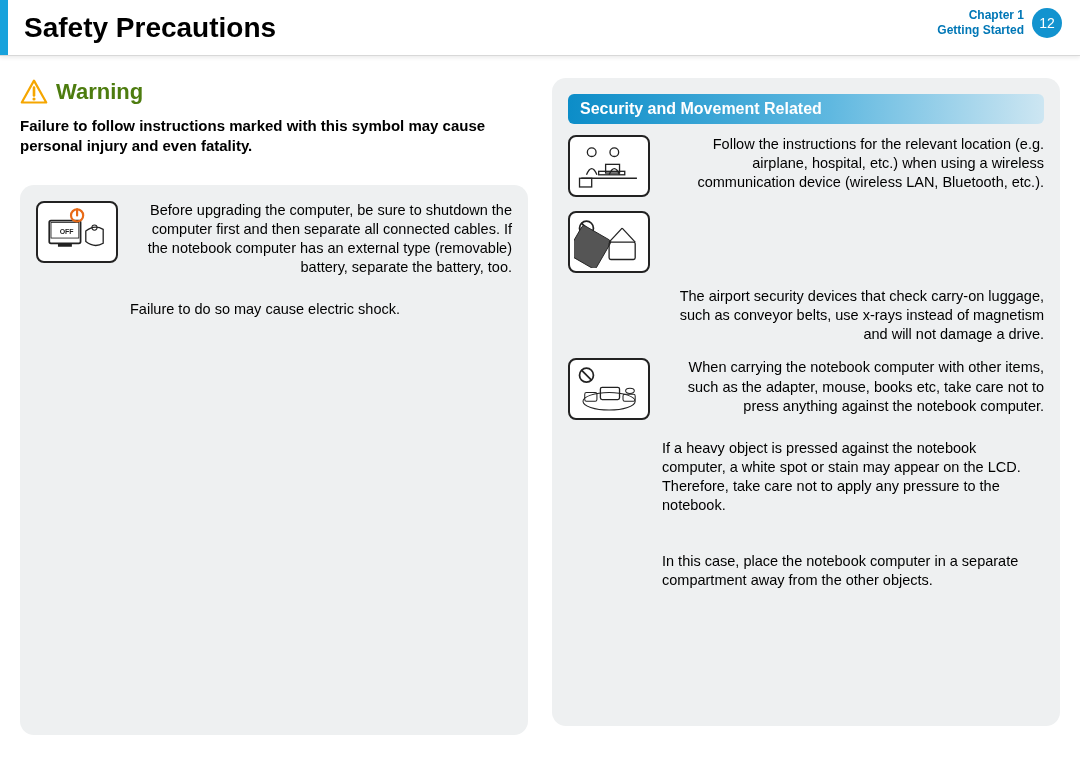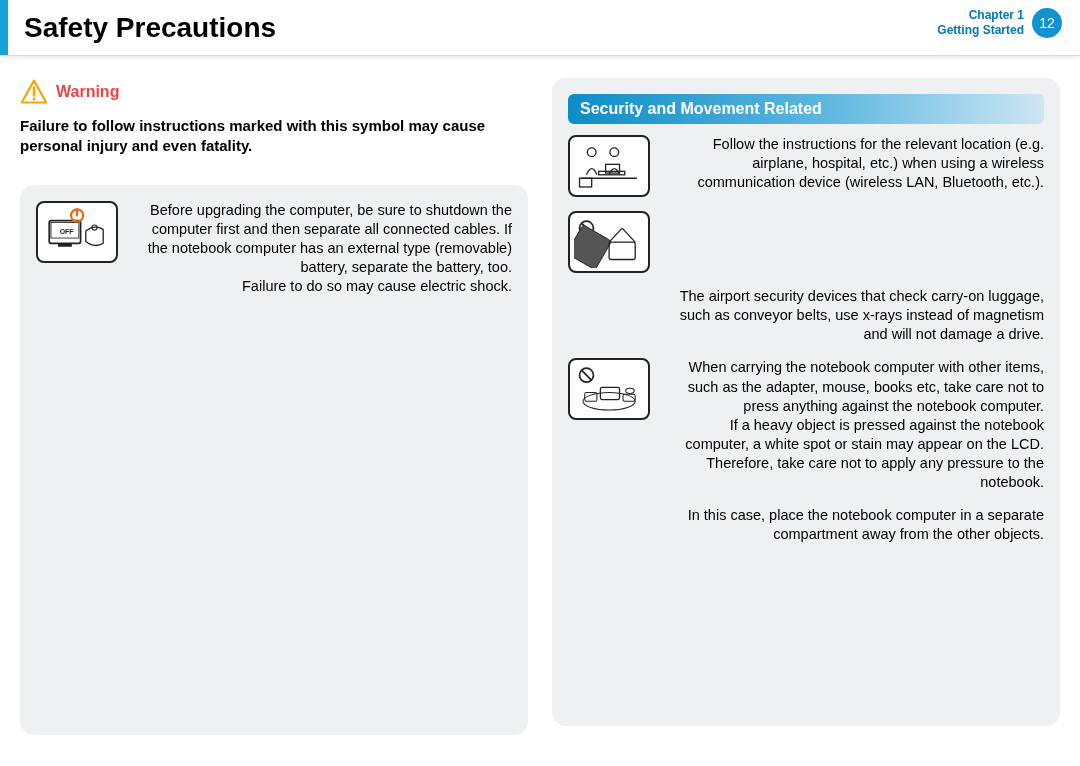--- a/index.html
+++ b/index.html
@@ -70,22 +70,22 @@
     align-items: center;
     gap: 8px;
     margin-bottom: 10px;
   }
   .warning-icon {
     width: 28px; height: 28px;
     position: relative;
   }
   .warning-icon svg { width: 100%; height: 100%; display: block; }
   .warning-label {
-    color: #ef4444;
-    font-size: 16px;
+    color: #4d7c0f;
+    font-size: 22px;
     font-weight: 700;
   }
   .warn-desc {
     font-size: 15px;
     font-weight: 700;
     line-height: 1.35;
     margin-bottom: 28px;
   }
   .panel {
     background: #eef0f1;
@@ -109,21 +109,21 @@
     align-items: center;
     justify-content: center;
   }
   .thumb svg { width: 90%; height: 90%; }
   .item-text {
     flex: 1;
     font-size: 14.5px;
     line-height: 1.32;
   }
   .item-text .bold { font-weight: 400; display: block; text-align: right; }
-  .item-text .plain { display: block; margin-top: 0; text-align: right; }
+  .item-text .plain { display: block; margin-top: 23px; }
   .section-title-wrap {
     margin-bottom: 11px;
     position: relative;
     height: 30px;
     border-radius: 6px;
     overflow: hidden;
     background: linear-gradient(90deg, #0c8dc8 0%, #5fb8e0 55%, #cde6f2 100%);
     display: flex;
     align-items: center;
     padding-left: 12px;

